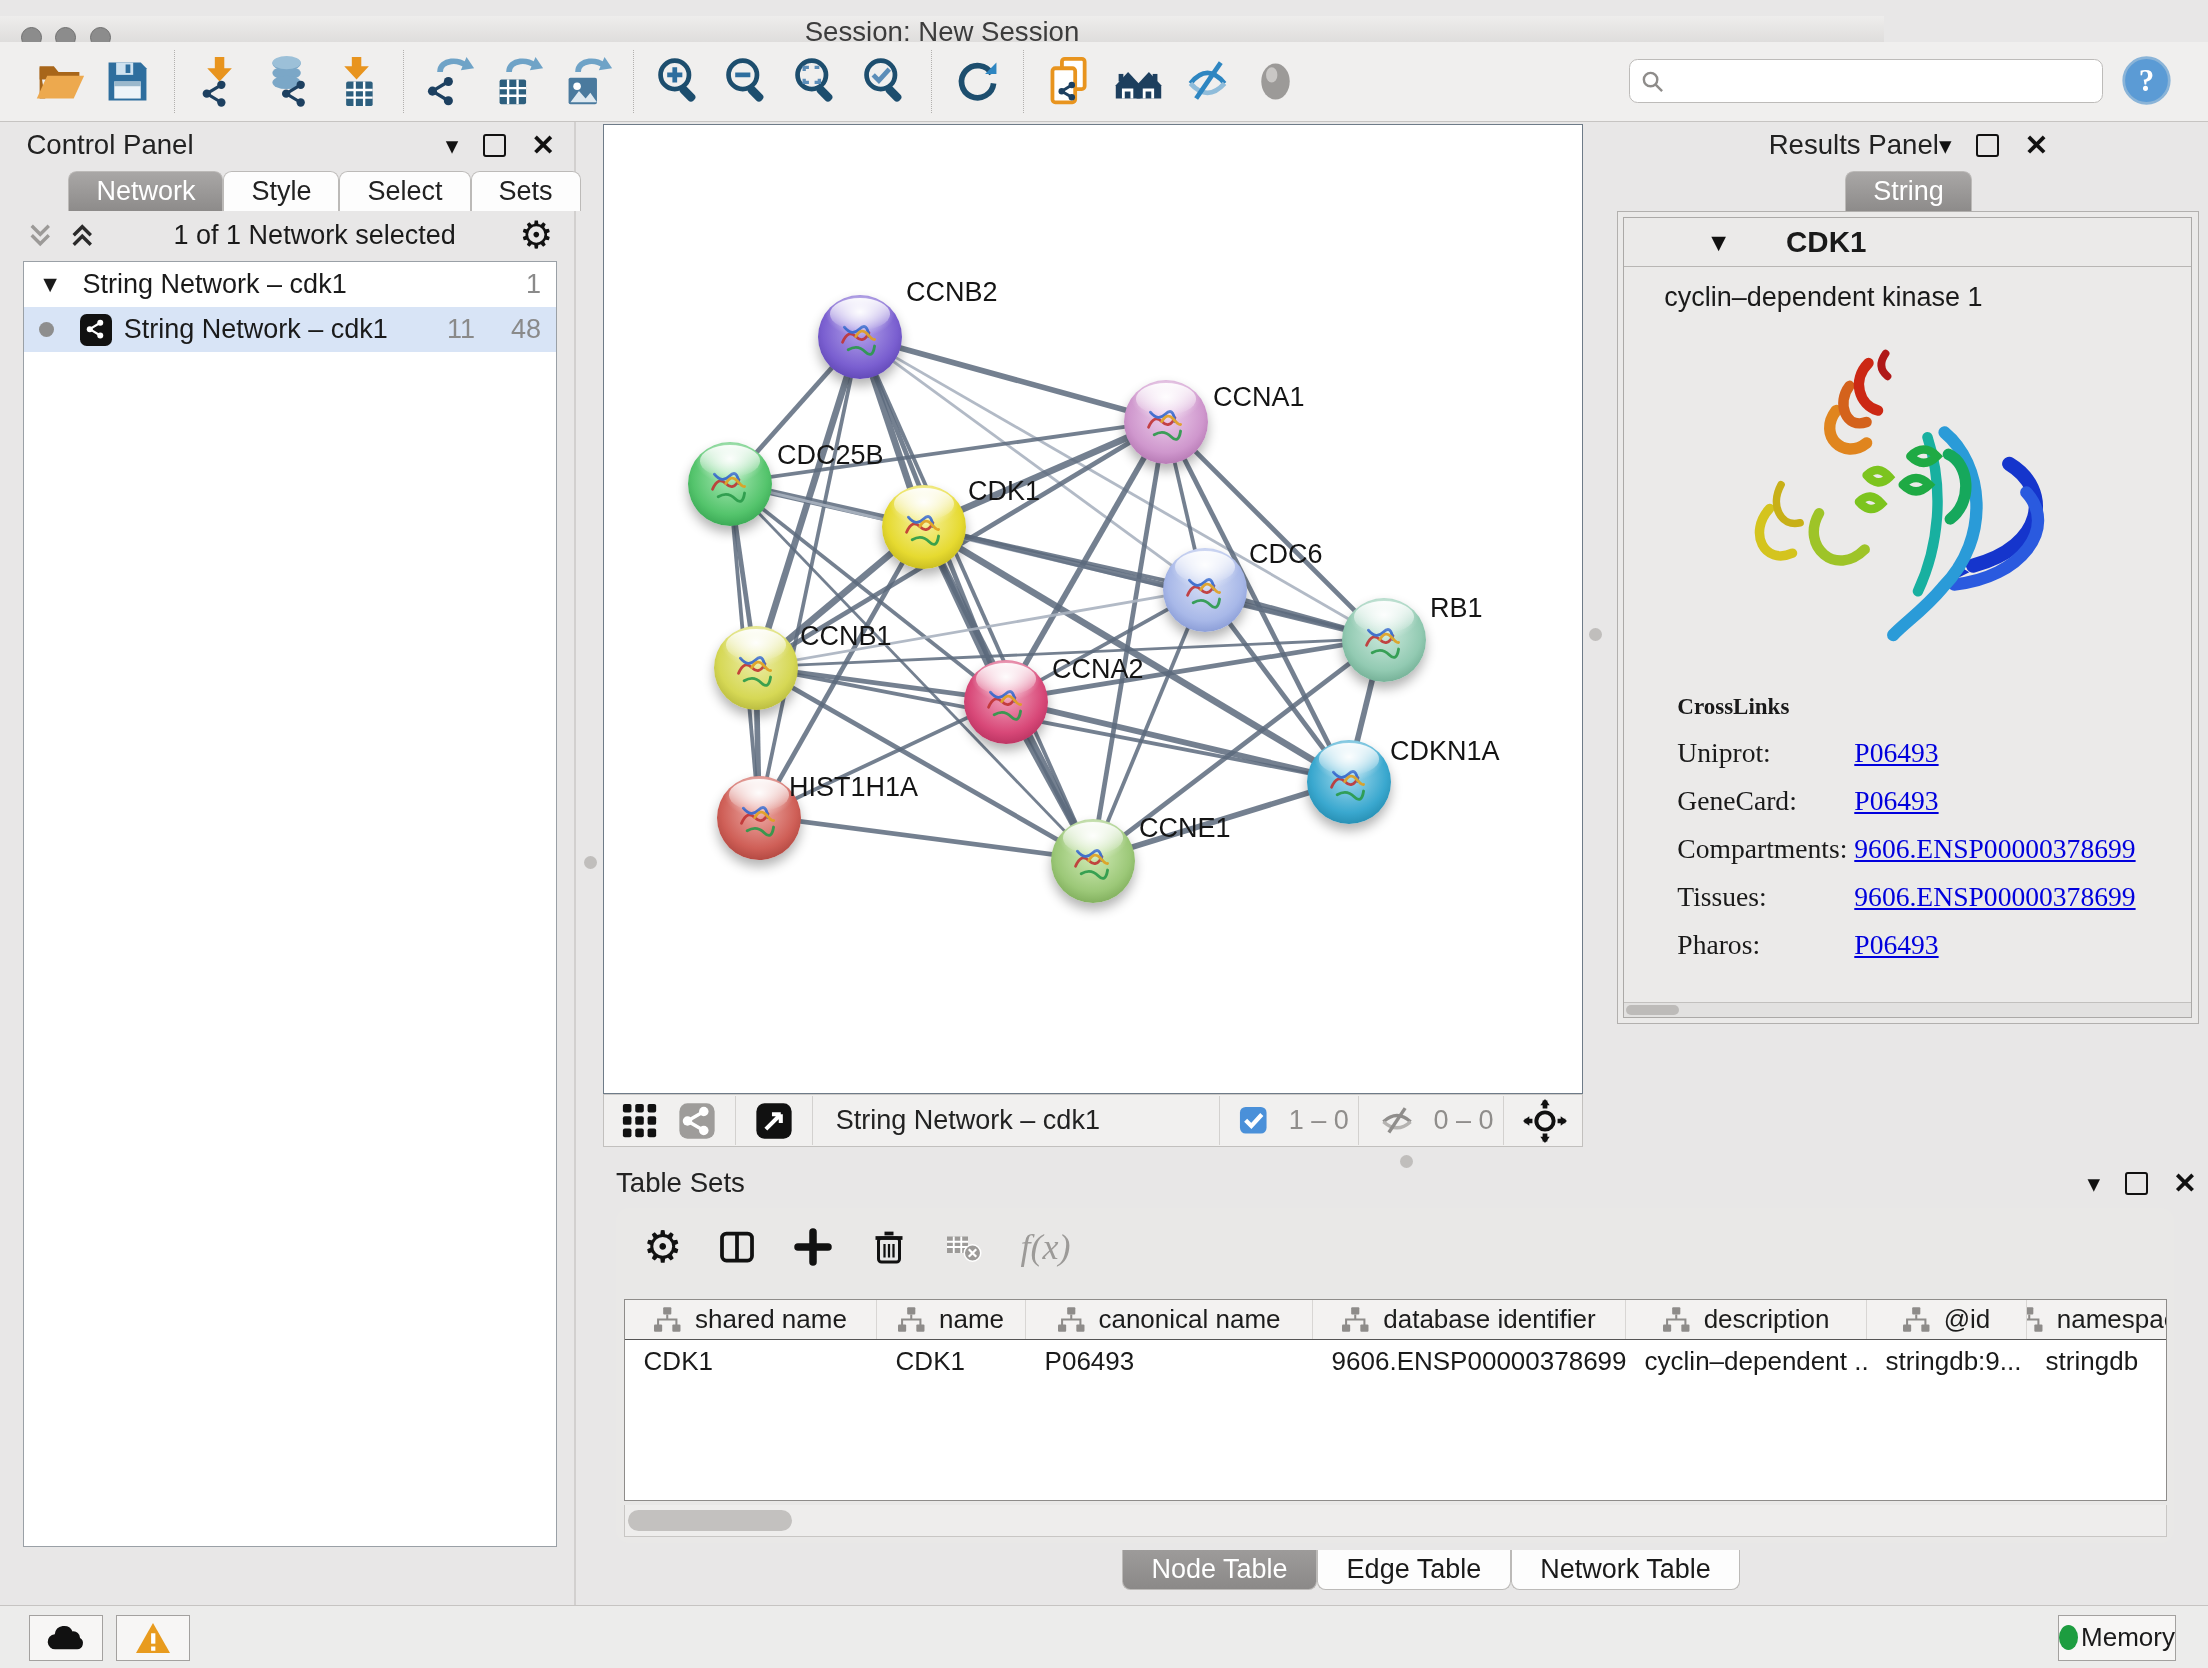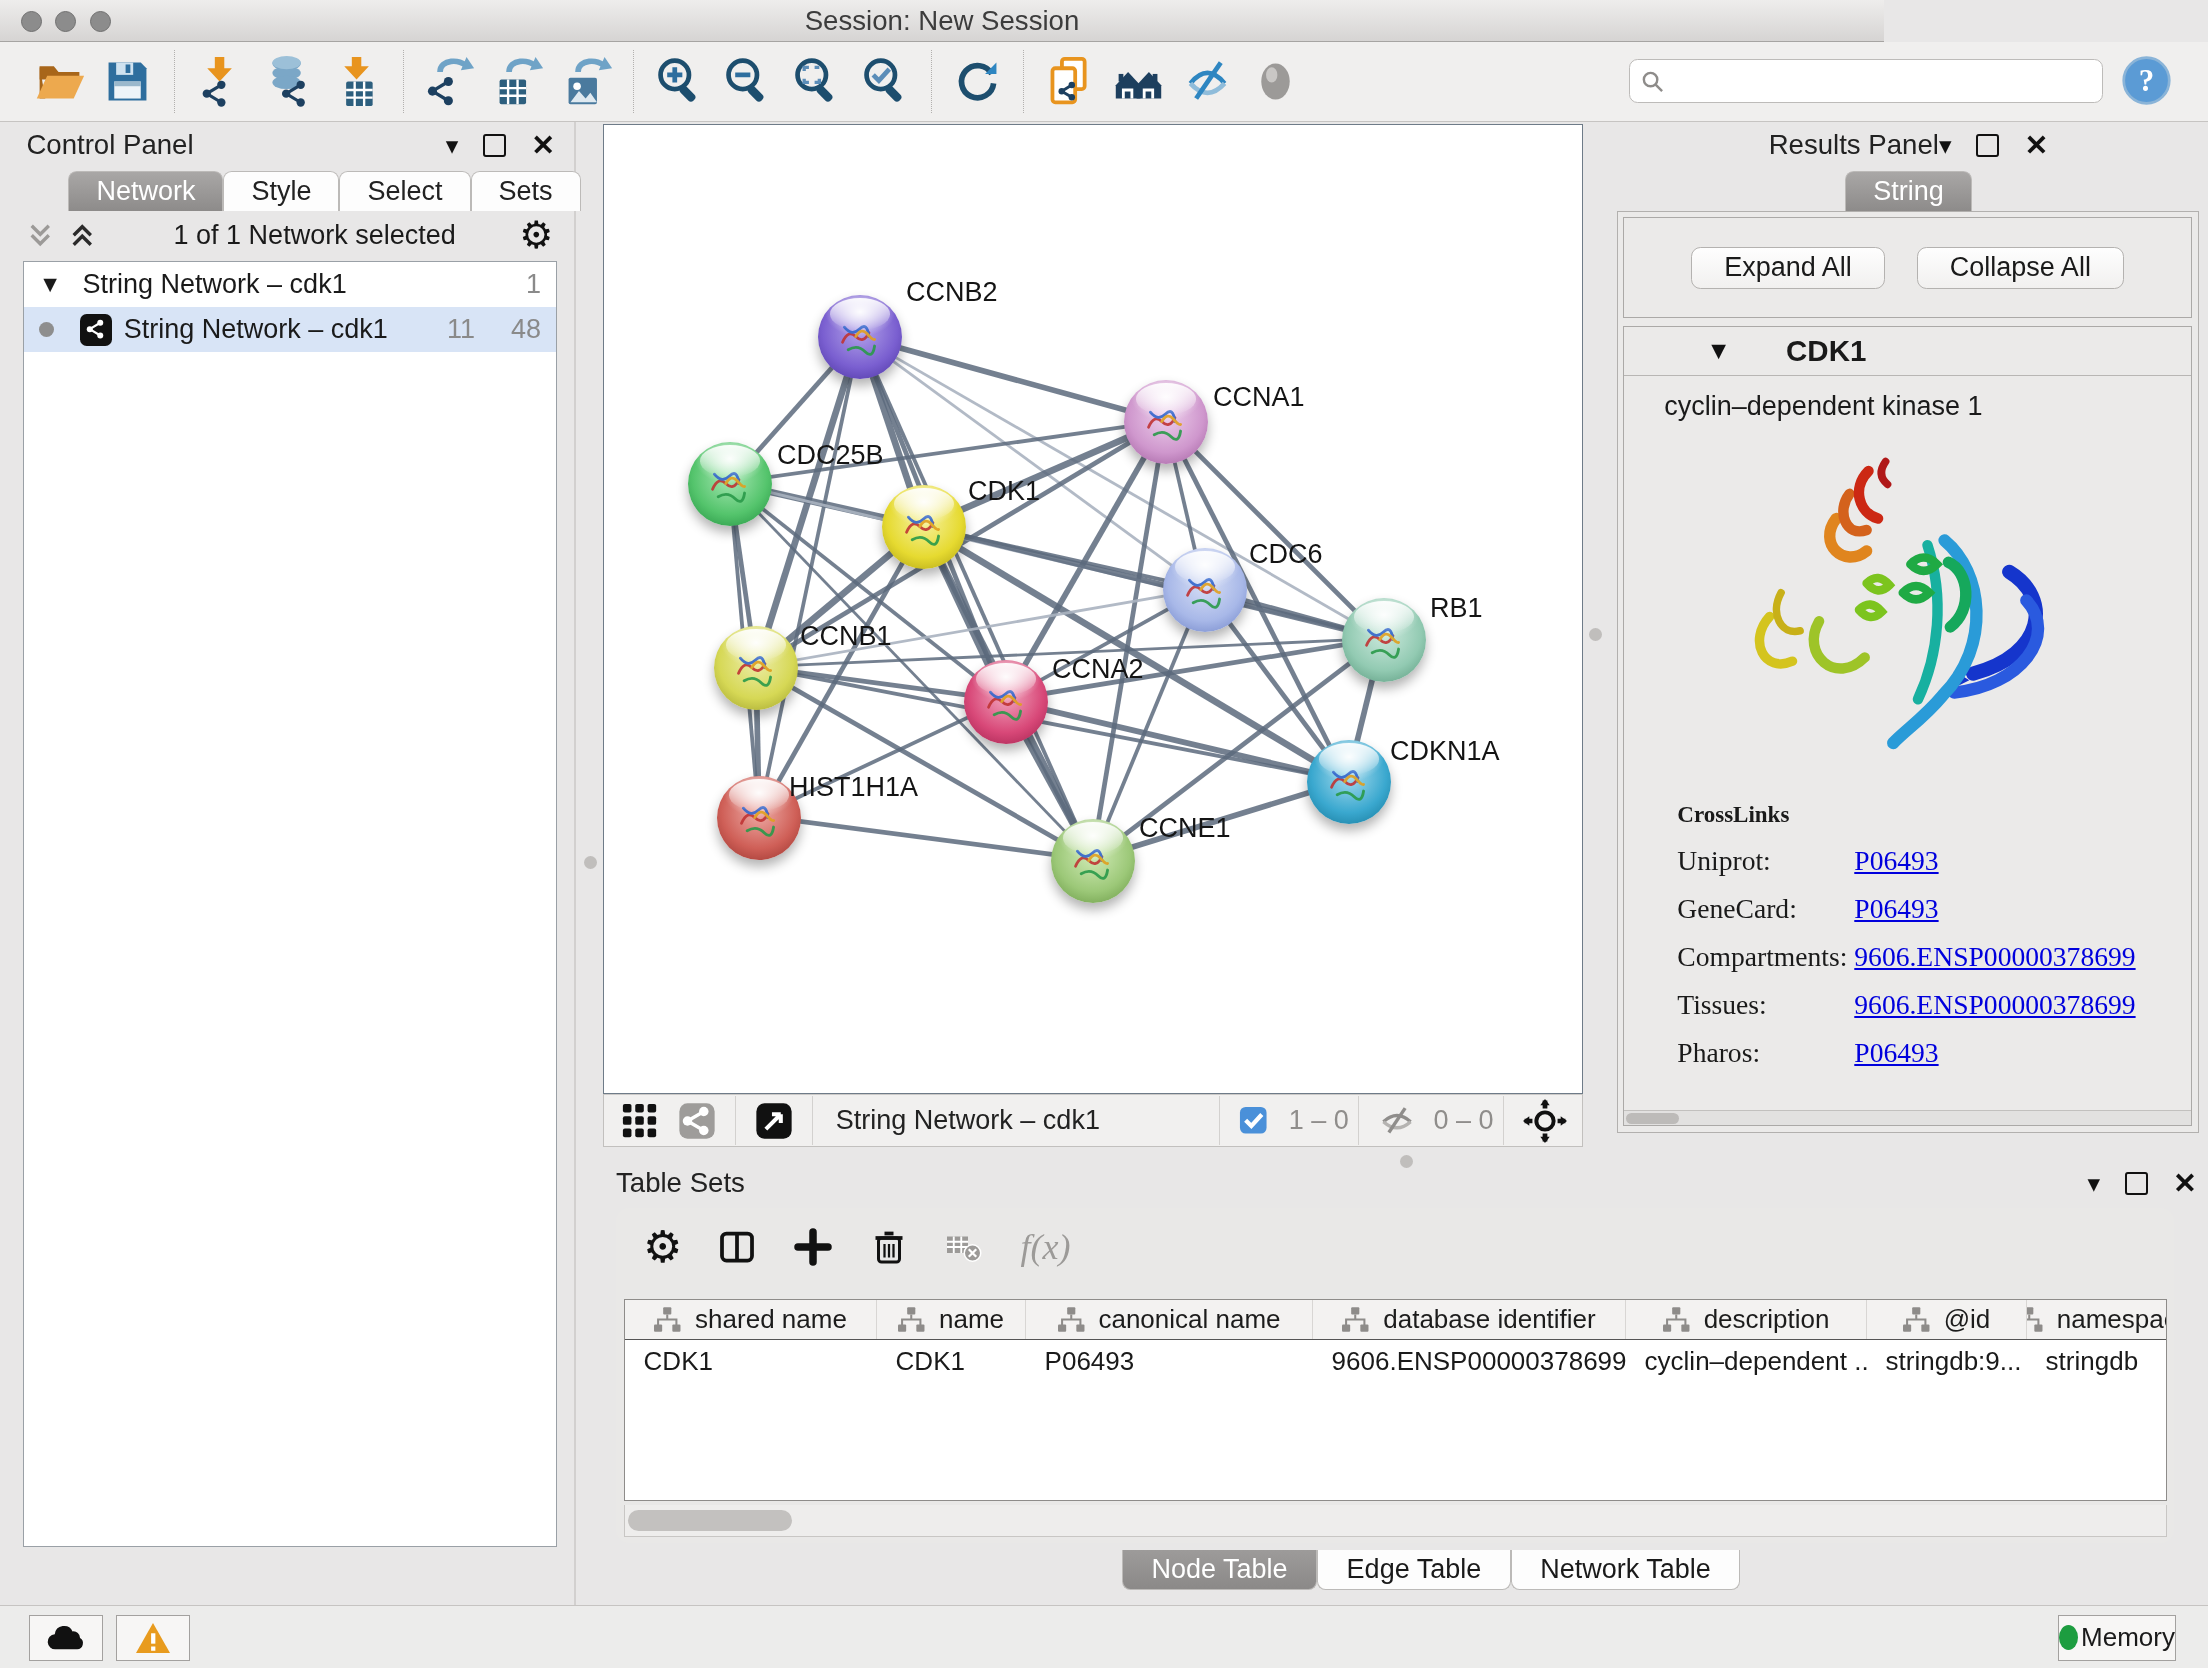--- a/index.html
+++ b/index.html
@@ -1,22 +1,22 @@
 <!DOCTYPE html>
 <html style="font-size:15px"><head>
 <meta charset="utf-8">
 <style>
   * { margin:0; padding:0; box-sizing:border-box; }
   html,body { width:2208px; height:1668px; }
   body { font-family:"Liberation Sans", sans-serif; background:#e8e7e7; position:relative; overflow:hidden; color:#1a1a1a; }
 
   
-  .titlebar { position:absolute; left:0; top:0; width:1884px; height:42px;
+  .titlebar { position:absolute; left:0; top:16px; width:1884px; height:42px;
     background:linear-gradient(#eeedec,#d6d4d3); border-bottom:1px solid #a6a4a2;
-    display:flex; align-items:center; }
+    display:flex; }
   .tlights { position:absolute; left:21px; top:10.5px; display:flex; gap:13.3px; }
   .tlight { width:21px; height:21px; border-radius:50%; background:#8c8c8c; border:1px solid #707070; }
   .wtitle { width:100%; text-align:center; font-size:27.6px; color:#3c3c3c; }
 
   
   .toolbar { position:absolute; left:0; top:42px; width:2208px; height:80px;
     background:#f0efee; border-bottom:1.9px solid #c6c4c2; display:flex; align-items:center; padding-left:25px; }
   .tbtn { width:59px; height:59px; display:flex; align-items:center; justify-content:center; margin:0 4.8px; }
   .tbtn svg { width:53px; height:53px; }
   .tsep { border-left:1.9px dotted #b2b0ae; height:63px; margin:0 11.4px; }
@@ -637,24 +637,20 @@
     <span class="phead-ic">
       <span class="ptri">▾</span>
       <span class="pbox"></span>
       <span class="pclose">✕</span>
     </span>
   </div>
   <div class="rtabs">
     <span class="tab active">String</span>
   </div>
   <div class="rbody">
-    <div class="rbtnrow">
-      <span class="rbtn">Expand All</span>
-      <span class="rbtn">Collapse All</span>
-    </div>
     <div class="rgene">
       <div class="rgenehead">
         <span class="ptri">▼</span>
         <span class="sym">CDK1</span>
       </div>
       <div class="rdesc">cyclin–dependent kinase 1</div>
 
       <svg class="protein" viewBox="0 0 386 330">
         <g fill="none" stroke-linecap="round">
           <path d="M300 128 C345 155 338 215 262 235" stroke="#1535cc" stroke-width="15"></path>

